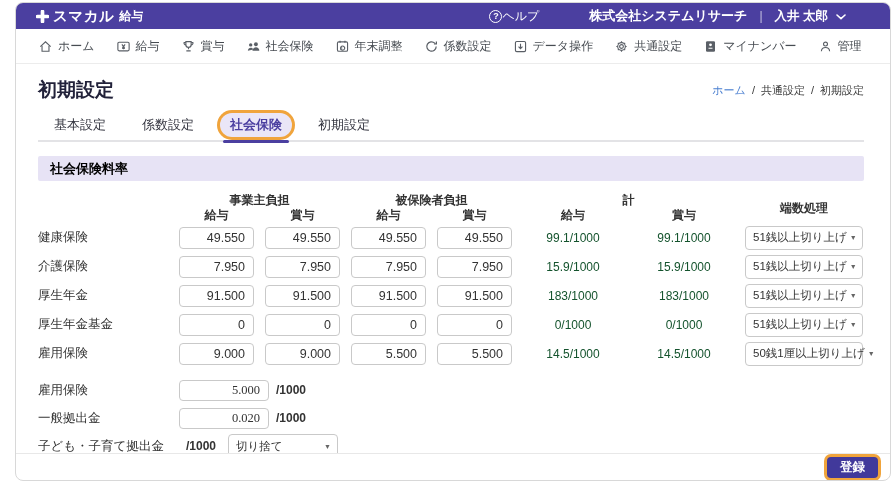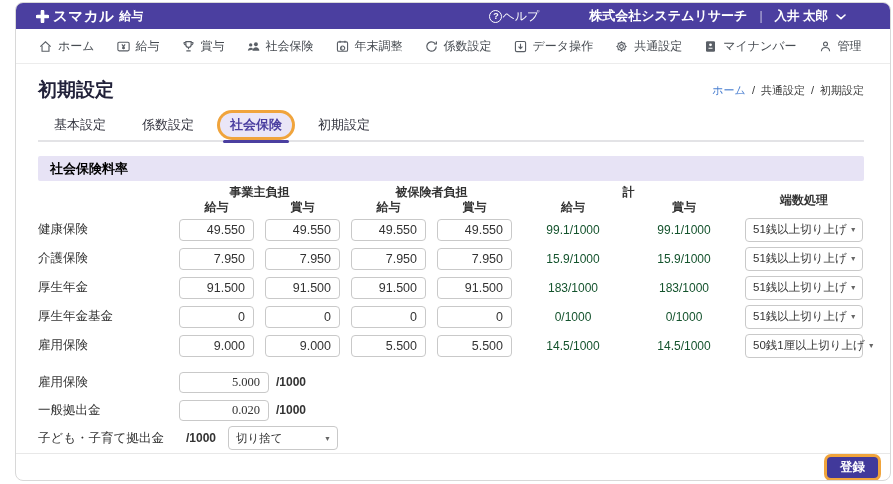--- a/index.html
+++ b/index.html
@@ -39,21 +39,21 @@
   .tabs { display: flex; gap: 16px; margin-top: 10px; padding: 0 2px 3px 6px; border-bottom: 2px solid #e3e3e6; }
   .tab { font-size: 13px; color: #33343f; padding: 3px 10px; height: 24px; line-height: 18px; border-radius: 13px; cursor: pointer; position: relative; white-space: nowrap; }
   .tab.active { color: #4b3fa0; font-weight: bold; background: #eae6f7; box-shadow: 0 0 0 3px #f0a43c; }
   .tab.active::after { content: ""; position: absolute; left: 3px; right: 3px; bottom: -6px; height: 3px;
                        background: #4b3fa0; border-radius: 2px; }
 
   .section-bar { margin-top: 14px; height: 25px; background: #e7e3f5; color: #000000;
                  font-weight: bold; font-size: 13px; display: flex; align-items: center; padding: 0 12px; border-radius: 2px; }
 
   .grid { display: grid; grid-template-columns: 130px 75px 75px 75px 75px 100px 100px 118px; column-gap: 11px; }
-  .hdr { margin-top: 4px; grid-template-rows: 15px 15px; align-items: center; }
+  .hdr { margin-top: 12px; grid-template-rows: 15px 15px; align-items: center; }
   .hdr .group { font-size: 12px; font-weight: bold; color: #333; text-align: center; grid-row: 1; }
   .g-emp { grid-column: 2 / 4; }
   .g-ins { grid-column: 4 / 6; }
   .g-tot { grid-column: 6 / 8; }
   .g-round { grid-column: 8; grid-row: 1 / 3; align-self: center; text-align: center; font-size: 12px; font-weight: bold; color: #333; }
   .hdr .sub { grid-row: 2; font-size: 12px; font-weight: bold; color: #333; text-align: center; }
 
   .row { height: 29px; align-items: center; }
   .row-label { font-size: 12.5px; color: #333; }
   .rate-input { width: 100%; height: 22px; border: 1px solid #c9c9c9; border-radius: 4px;

